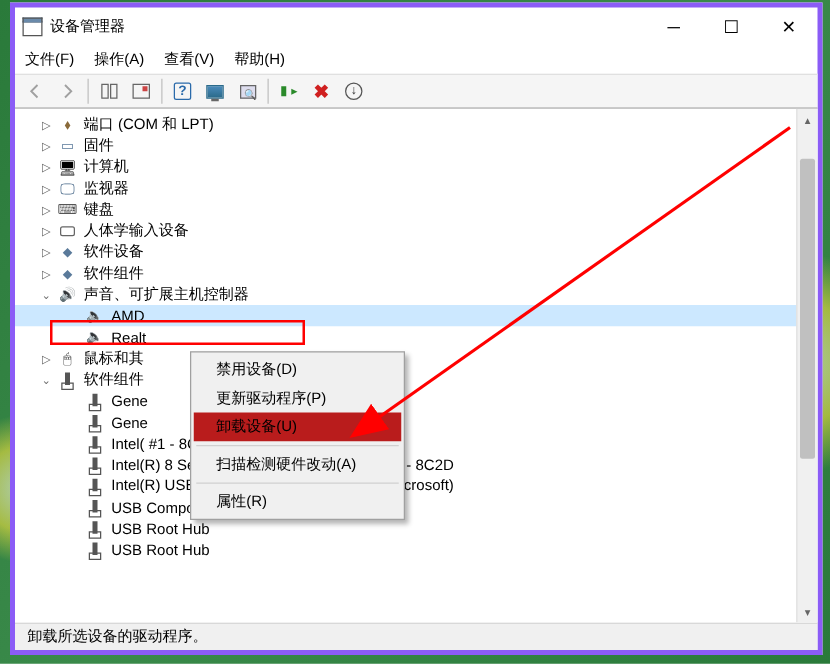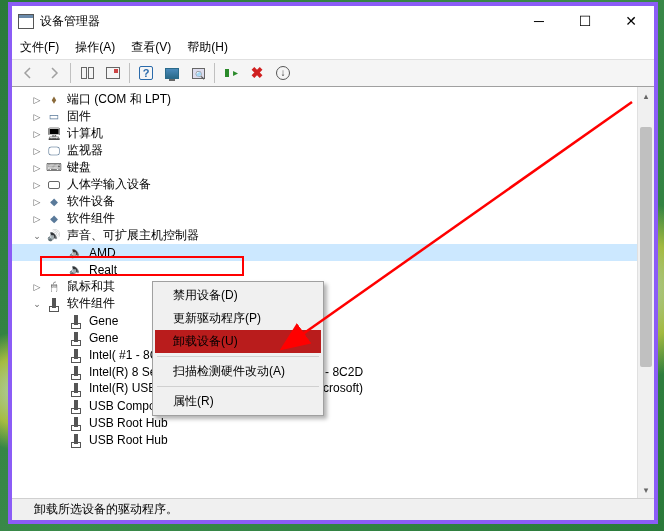--- a/index.html
+++ b/index.html
@@ -42,21 +42,21 @@
 .icon-usbdev { position: relative; }
 .icon-usbdev::before { content: ""; position: absolute; width: 4px; height: 10px; background: #555; left: 6px; top: 2px; }
 .icon-usbdev::after { content: ""; position: absolute; width: 8px; height: 4px; border: 1px solid #555; left: 3px; top: 10px; }
 .selected-row { background: #cce8ff; }
 .red-box { position: absolute; border: 2px solid #ff0000; left: 30px; top: 170px; width: 200px; height: 19px; pointer-events: none; z-index: 5; }
 .red-arrow { position: absolute; pointer-events: none; z-index: 20; }
 .context-menu { position: absolute; left: 140px; top: 275px; width: 172px; background: #f0f0f0; border: 1px solid #a0a0a0; box-shadow: 3px 3px 4px rgba(0,0,0,0.3); z-index: 10; padding: 2px; }
 .menu-item { height: 23px; display: flex; align-items: center; padding: 0 18px; font-size: 12px; }
 .menu-item.highlighted { background: #b91c1c; }
 .menu-sep { height: 1px; background: #d0d0d0; margin: 3px 2px; }
-.statusbar { height: 22px; border-top: 1px solid #d0d0d0; display: flex; align-items: center; padding: 0 22px; font-size: 12px; background: #f0f0f0; }
+.statusbar { height: 22px; border-top: 1px solid #d0d0d0; display: flex; align-items: center; padding: 0 10px; font-size: 12px; background: #f0f0f0; }
 .scrollbar-v { position: absolute; right: 0; top: 0; bottom: 0; width: 17px; background: #f0f0f0; border-left: 1px solid #e0e0e0; }
 .scroll-arrow { height: 17px; display: flex; align-items: center; justify-content: center; font-size: 9px; color: #666; }
 .scroll-thumb { position: absolute; left: 2px; right: 2px; background: #c0c0c0; border-radius: 2px; }
 
 
 .i-props { width: 14px; height: 12px; border: 1px solid #666; position: relative; }
 .i-props::after { content: ""; position: absolute; width: 4px; height: 4px; background: #c44; right: 1px; top: 1px; }
 .i-panes { display: flex; gap: 1px; }
 .i-panes span { width: 6px; height: 12px; border: 1px solid #666; }
 .i-help { width: 14px; height: 14px; border: 1px solid #2a6aaa; border-radius: 2px; color: #2a6aaa; font-size: 11px; line-height: 12px; text-align: center; font-weight: bold; }

